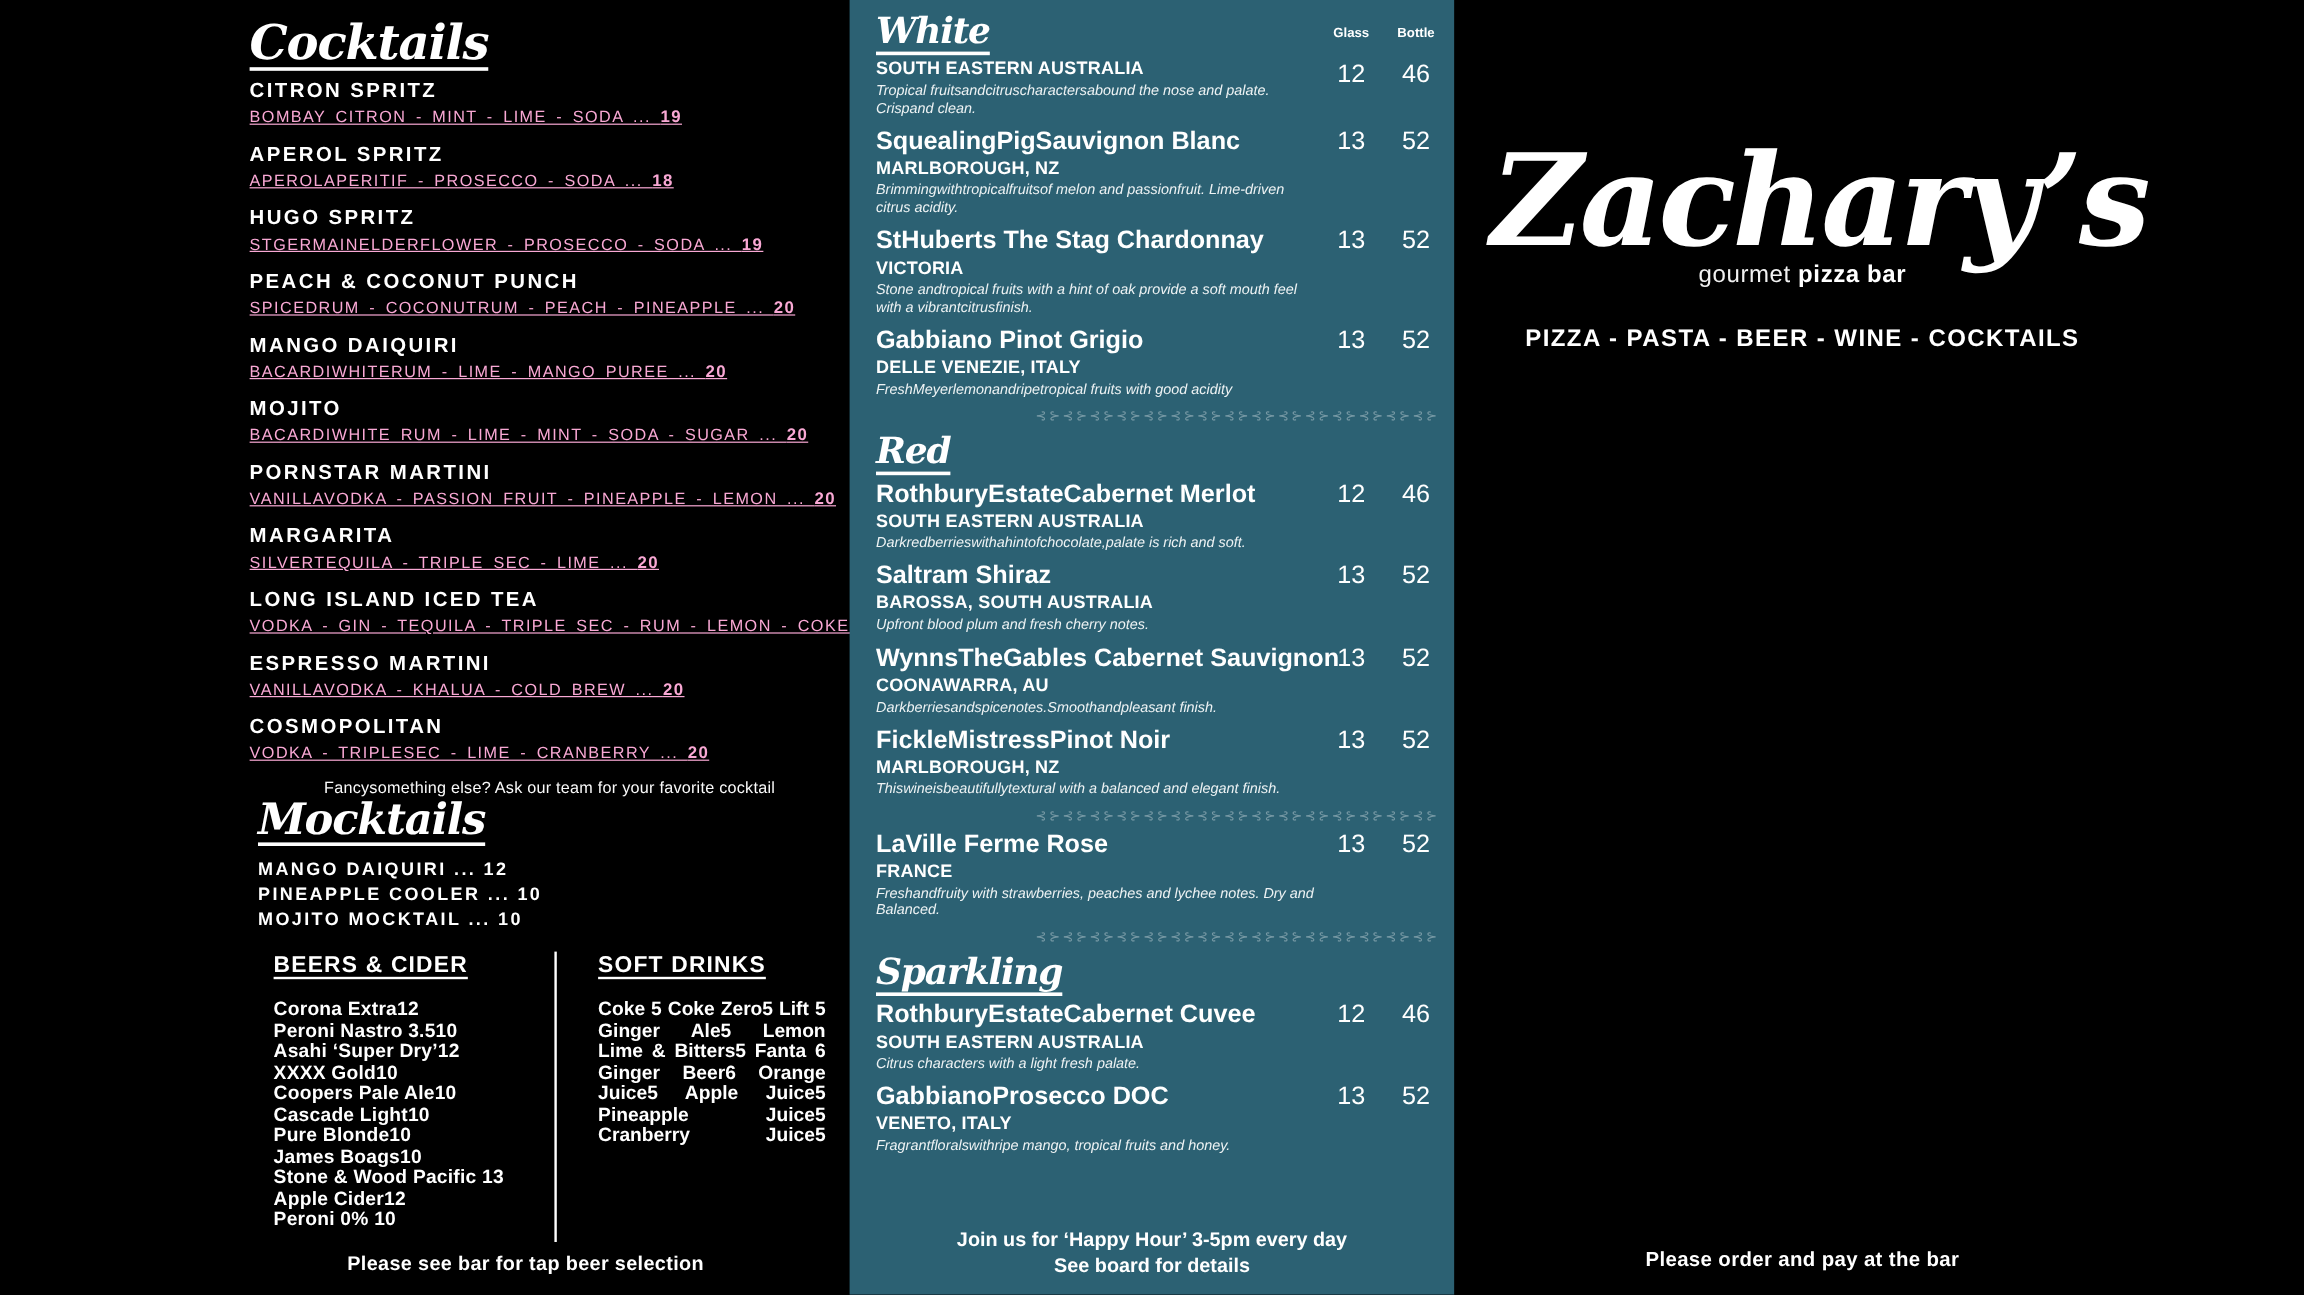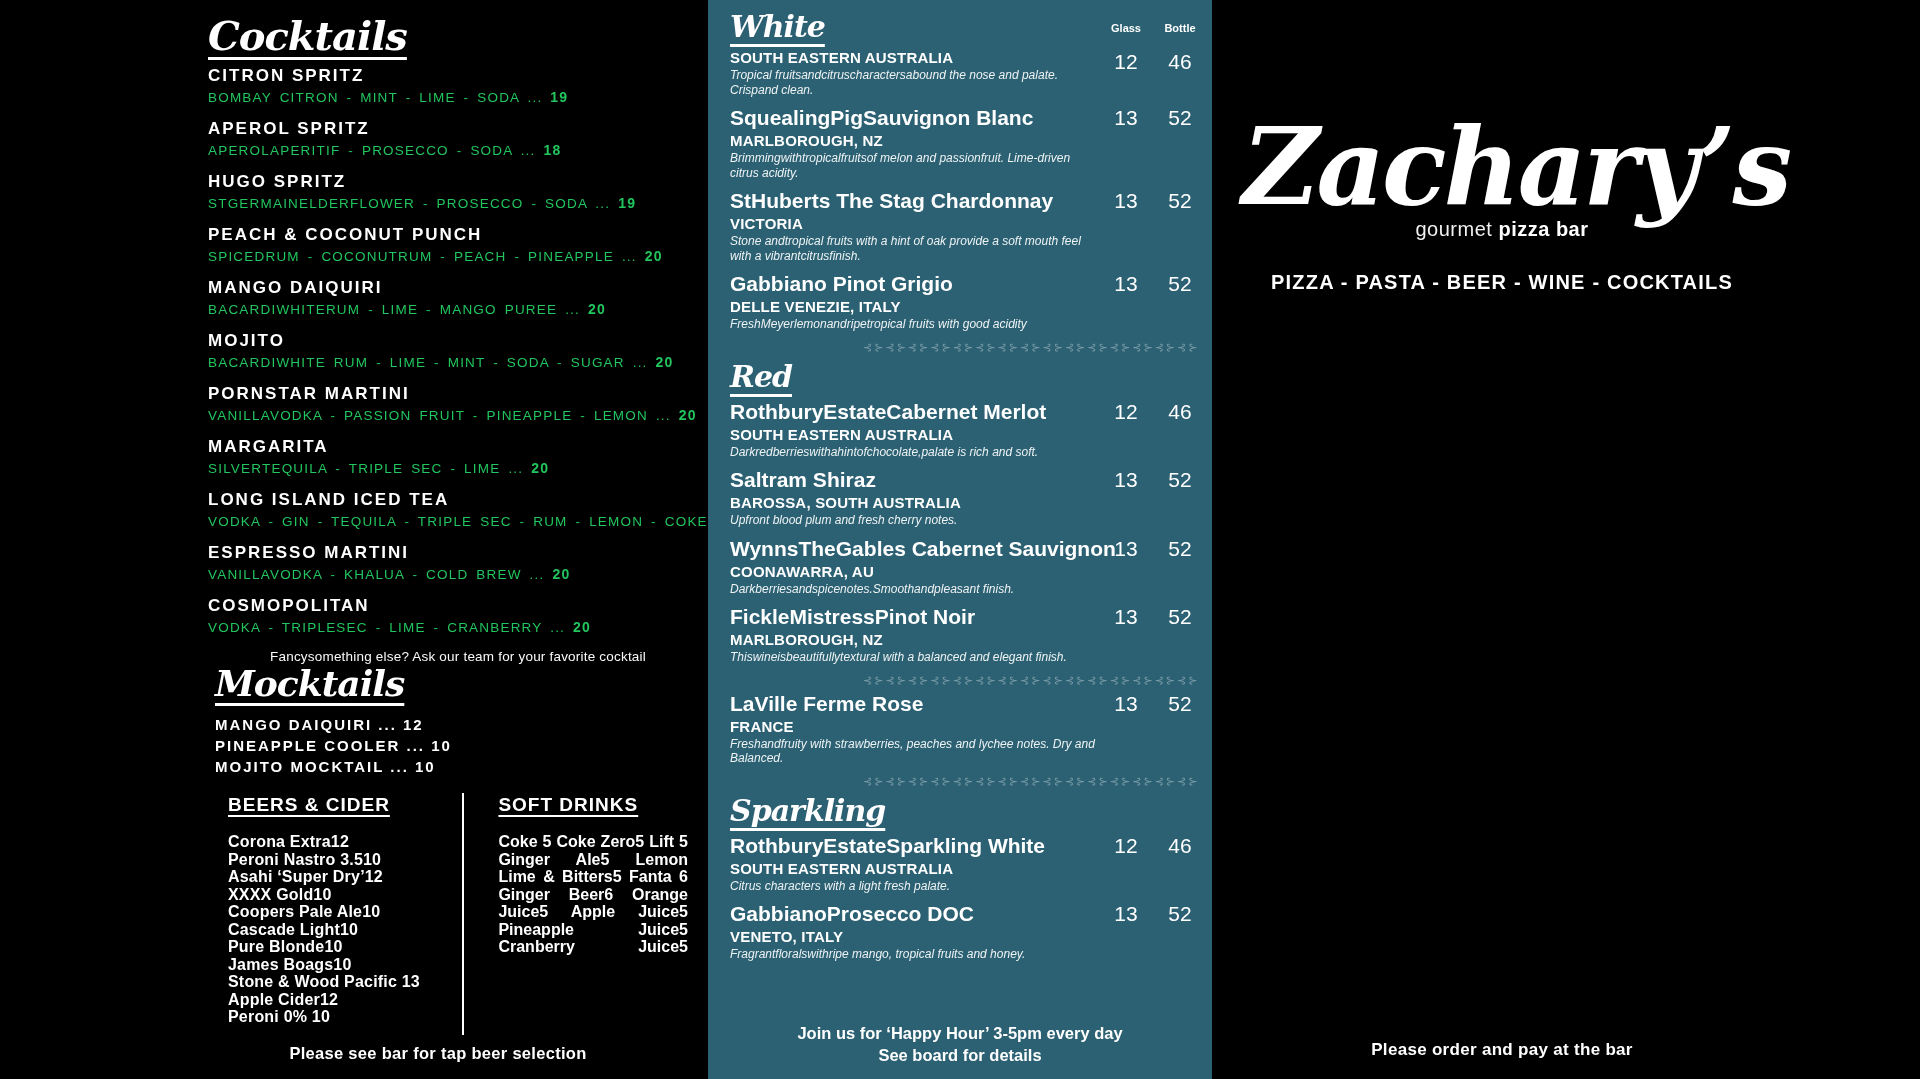--- a/index.html
+++ b/index.html
@@ -19,21 +19,21 @@
     font-family:"DejaVu Serif", serif;font-style:italic;font-weight:bold;
     text-decoration:underline;text-decoration-thickness:3px;text-underline-offset:7px;
     letter-spacing:-1px;
   }
 
   
   .cocktails-block{position:absolute;left:208px;top:10px;width:500px;}
   .cocktails-block .script{font-size:40px;line-height:52px;margin-bottom:4px;}
   .c-item{margin-bottom:13px;}
   .c-name{font-size:17px;font-weight:bold;letter-spacing:2px;line-height:20px;margin-bottom:3px;white-space:nowrap;}
-  .c-desc{font-size:13.5px;letter-spacing:1.2px;word-spacing:3px;line-height:17px;color:#22c55e;white-space:nowrap;}
+  .c-desc{font-size:13.5px;letter-spacing:1.2px;word-spacing:3px;line-height:17px;color:#f9a8d4;white-space:nowrap;text-decoration:underline;}
   .c-desc b{font-size:14px;}
   .cocktail-note{margin-top:4px;font-size:13.5px;text-align:center;color:#fafafa;letter-spacing:.2px;}
 
   .mocktails-block{position:absolute;left:215px;top:660px;width:420px;}
   .mocktails-block .script{font-size:36px;line-height:46px;margin-bottom:8px;}
   .m-item{font-size:15px;font-weight:bold;letter-spacing:2px;line-height:21px;}
 
   .drinks-block{position:absolute;left:228px;top:793px;width:460px;display:flex;align-items:flex-start;gap:20px;}
   .col-heading{font-size:19px;font-weight:bold;letter-spacing:1px;line-height:24px;margin-bottom:16px;
     text-decoration:underline;text-decoration-thickness:2px;text-underline-offset:4px;}
@@ -263,21 +263,21 @@
           <div class="w-region">FRANCE</div>
           <div class="w-desc">Freshandfruity with strawberries, peaches and lychee notes. Dry and Balanced.</div>
         </div>
         <div class="w-glass">13</div>
         <div class="w-bottle">52</div>
       </div>
       <div class="vine-divider">⊰⊱⊰⊱⊰⊱⊰⊱⊰⊱⊰⊱⊰⊱⊰⊱⊰⊱⊰⊱⊰⊱⊰⊱⊰⊱⊰⊱⊰⊱⊰⊱⊰⊱⊰⊱⊰⊱⊰⊱⊰⊱⊰⊱⊰⊱⊰⊱⊰⊱⊰⊱⊰⊱⊰⊱⊰⊱⊰⊱⊰⊱⊰⊱⊰⊱⊰⊱⊰⊱⊰⊱⊰⊱⊰⊱⊰⊱⊰⊱</div>
       <div class="script sec-heading">Sparkling</div>
       <div class="wine-row">
         <div class="w-info">
-          <div class="w-name">RothburyEstateSparkling White</div>
+          <div class="w-name">RothburyEstateCabernet Cuvee</div>
           <div class="w-region">SOUTH EASTERN AUSTRALIA</div>
           <div class="w-desc">Citrus characters with a light fresh palate.</div>
         </div>
         <div class="w-glass">12</div>
         <div class="w-bottle">46</div>
       </div>
       <div class="wine-row">
         <div class="w-info">
           <div class="w-name">GabbianoProsecco DOC</div>
           <div class="w-region">VENETO, ITALY</div>

